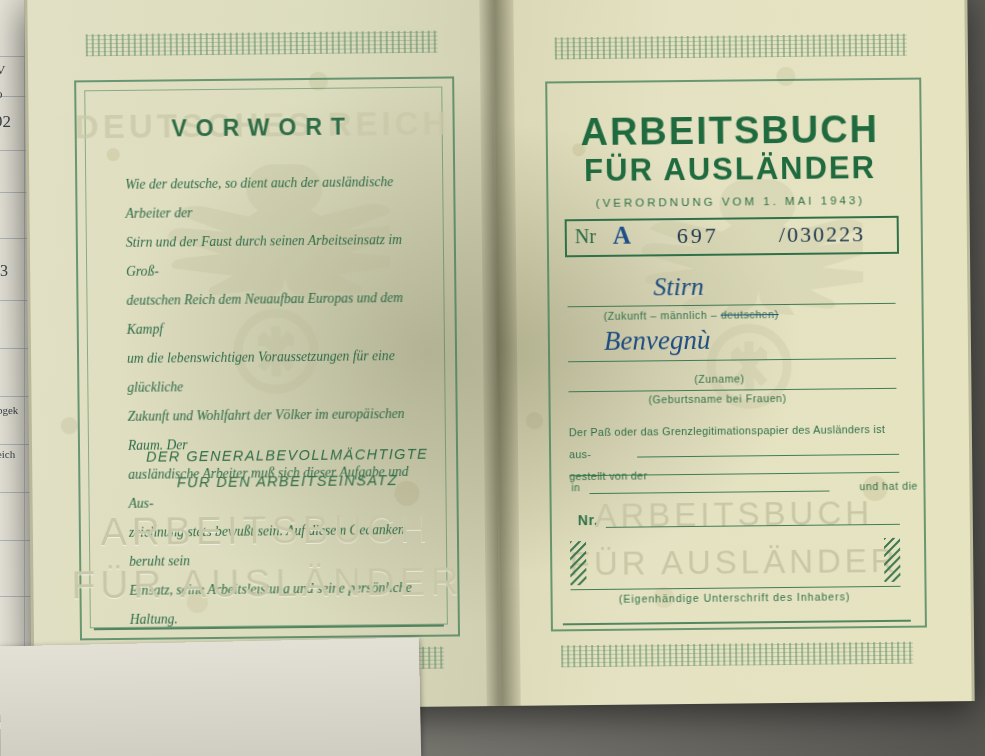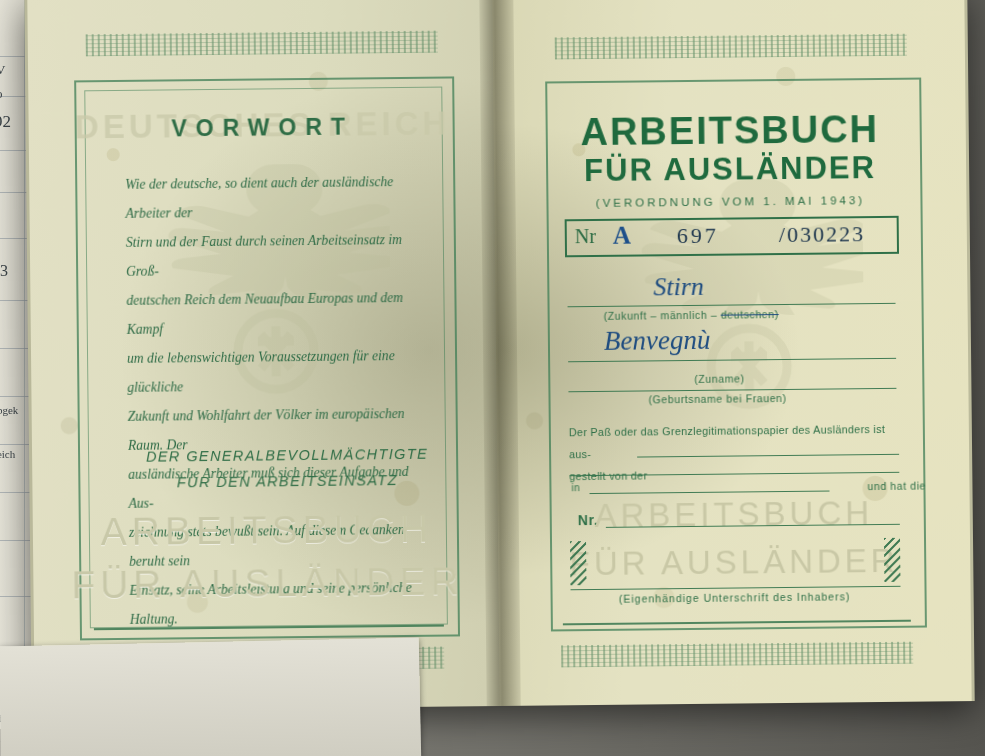--- a/index.html
+++ b/index.html
@@ -461,21 +461,21 @@
 
       <div class="r-para" style="top:428px;">
         <div>Der Paß oder das Grenzlegitimationspapier des Ausländers ist aus-</div>
         <div>gestellt von der</div>
       </div>
       <div class="fld-line" style="left:140px; top:464px; width:262px;"></div>
       <div class="fld-line" style="left:72px; top:482px; width:330px;"></div>
 
       <div class="fld-cap" style="left:74px; top:489px; font-size:10px;">in</div>
       <div class="fld-line" style="left:92px; top:500px; width:240px;"></div>
-      <div class="fld-cap" style="left:346px; top:490px;padding-left:24px;">und hat die</div>
+      <div class="fld-cap" style="left:338px; top:490px;padding-left:24px;">und hat die</div>
 
       <div class="fld-cap" style="left:80px; top:519px; font-size:14px; font-weight:700;">Nr.</div>
       <div class="fld-line" style="left:108px; top:534px; width:294px;"></div>
 
       <div class="r-ghost" style="top:504px;">ARBEITSBUCH</div>
       <div class="r-ghost" style="top:552px;">FÜR AUSLÄNDER</div>
 
       <div class="zig" style="left:72px; top:548px;"></div>
       <div class="zig" style="left:386px; top:548px;"></div>
       <div class="fld-line" style="left:72px; top:596px; width:330px;"></div>

